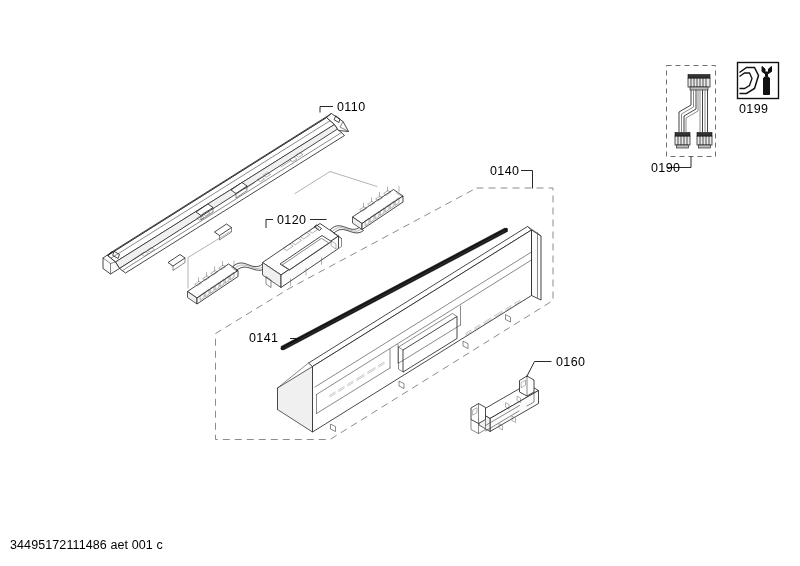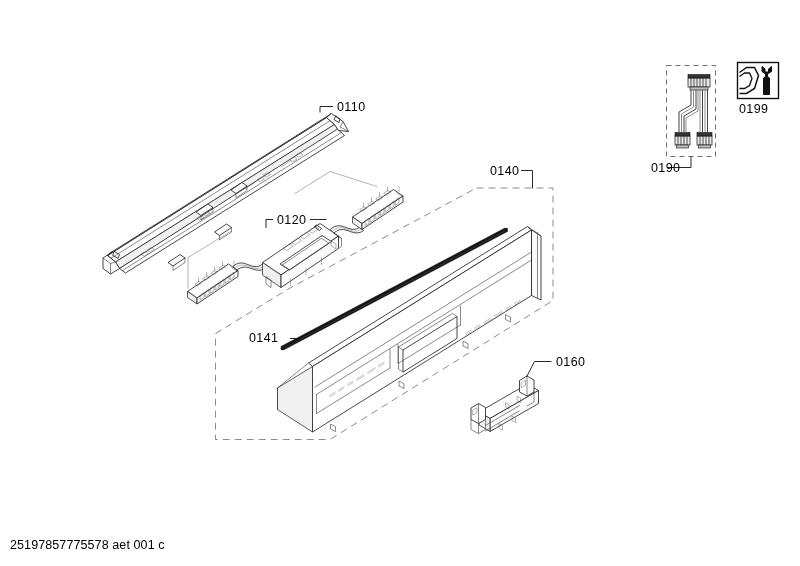--- a/index.html
+++ b/index.html
@@ -480,13 +480,13 @@
                L 763.5 78.0 L 763.5 94.5 L 769.5 94.5 L 769.5 78.0
                L 767.5 76.5 L 767.5 74.0 L 771.5 71.5 L 771.5 66.5
                L 768.5 69.0 L 768.5 72.0 L 765.0 72.0 L 765.0 69.0 Z" fill="#111111" stroke="#111111" stroke-width="1.0" stroke-linejoin="round"></path>
     </g>
   </g>
   <text class="callout-text" x="739" y="113">0199</text>
 
 </svg>
 </div>
 
-<div class="footer-text">25197857775578 aet 001 c</div>
+<div class="footer-text">34495172111486 aet 001 c</div>
 
 </body></html>

